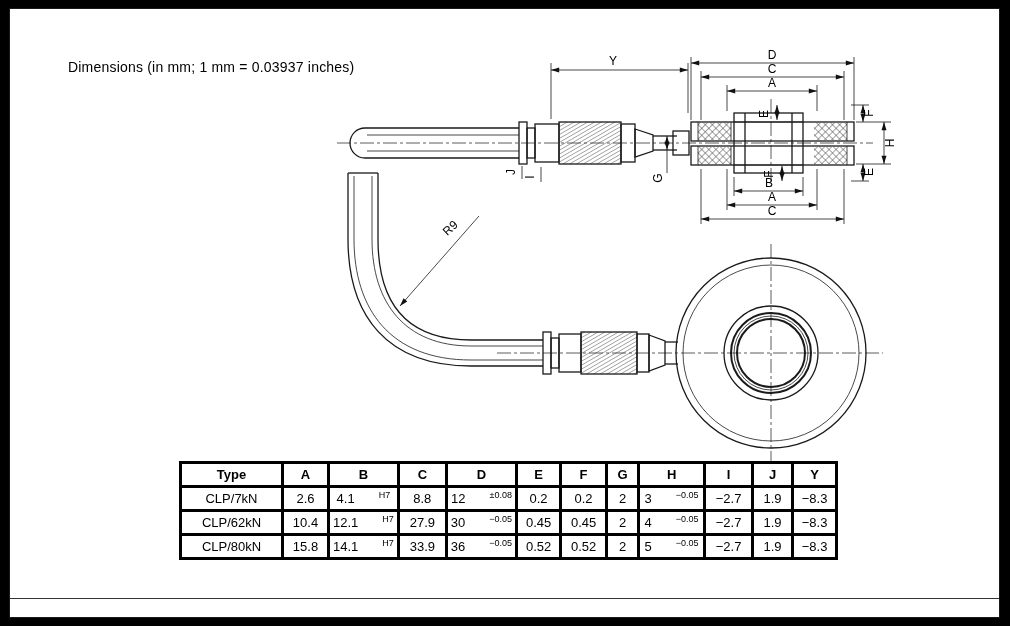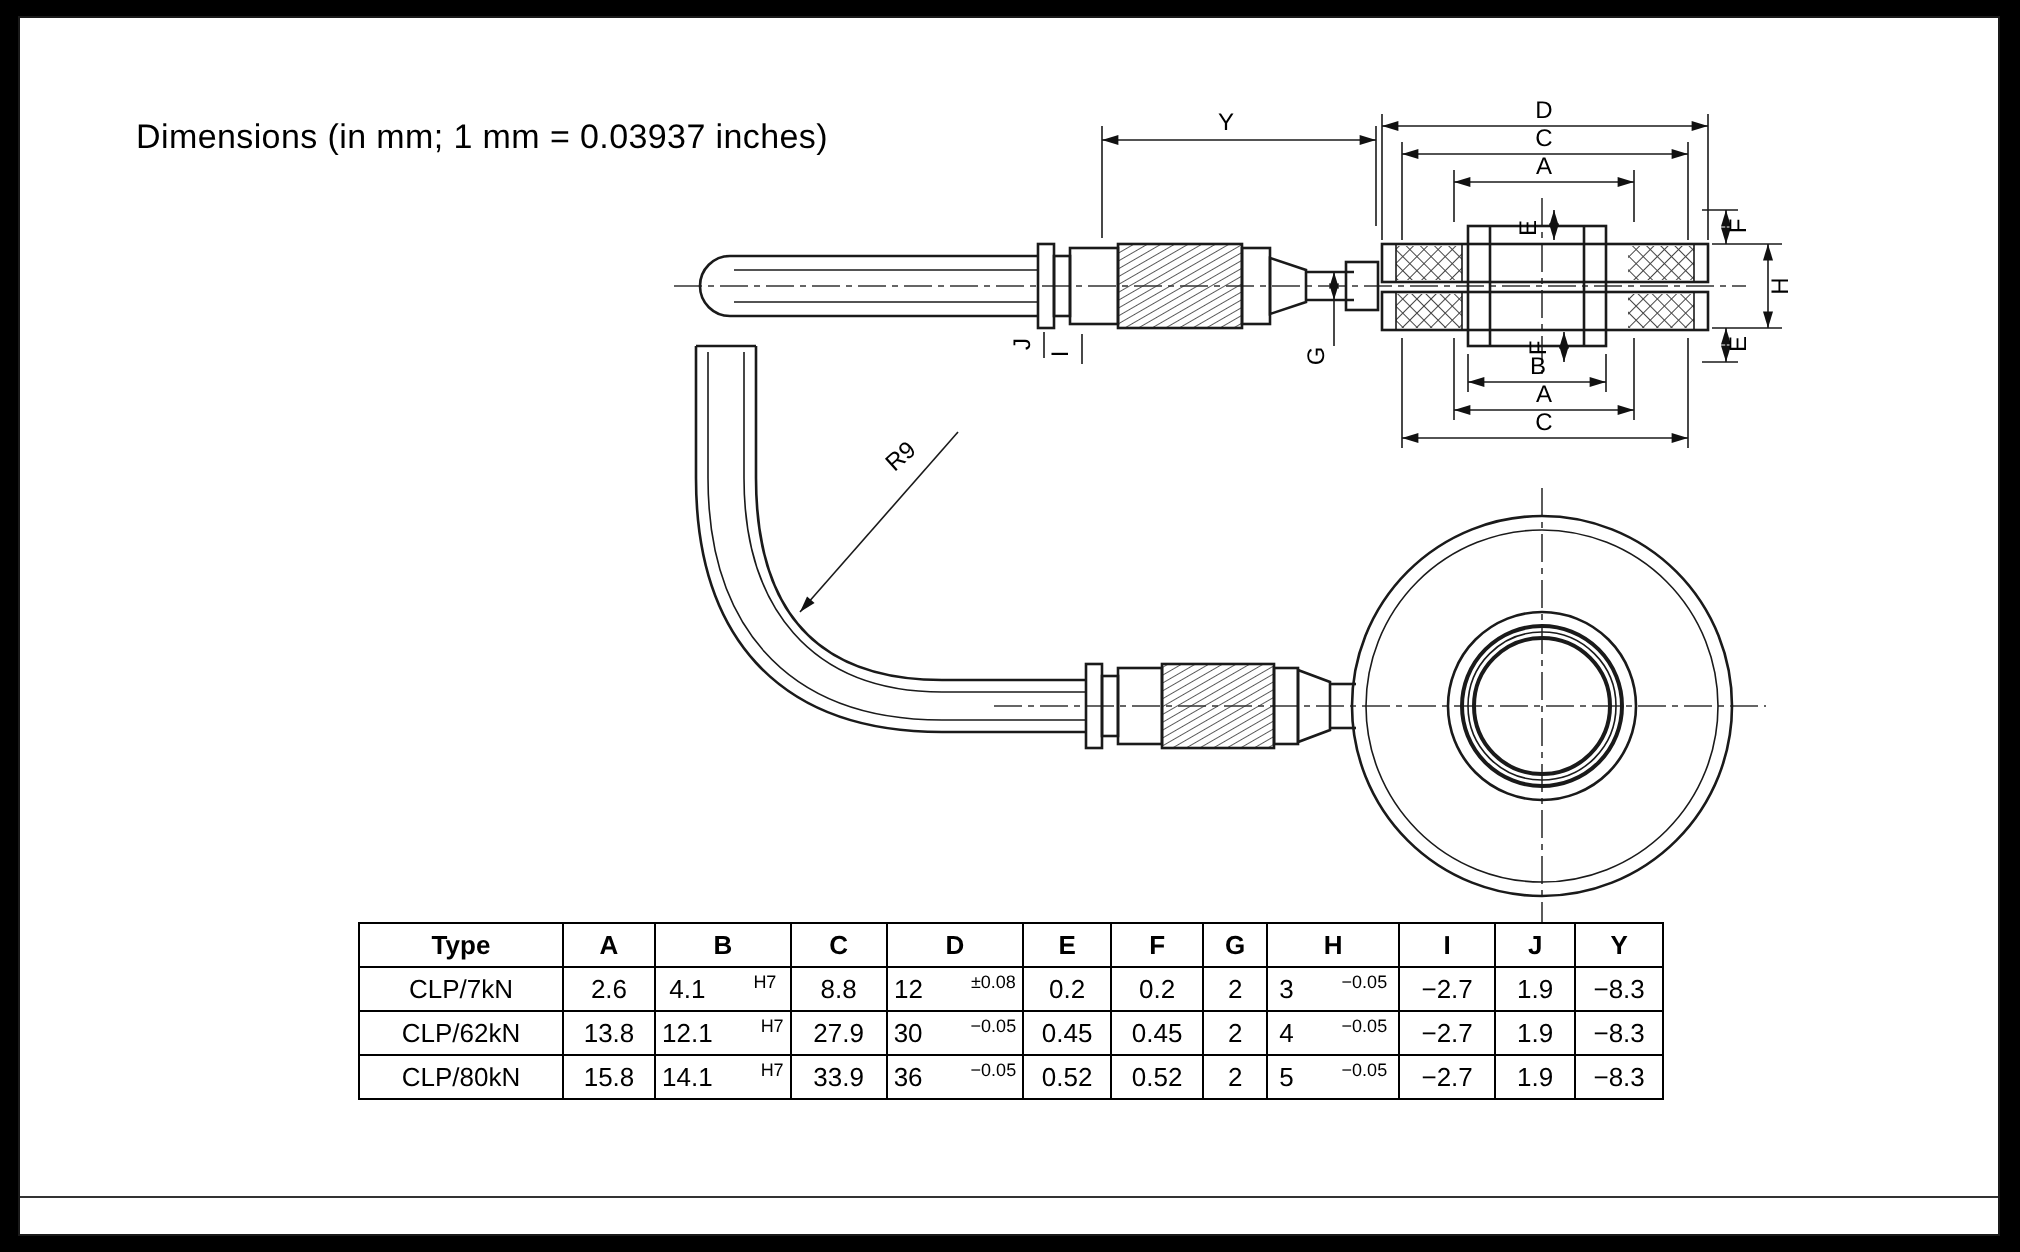--- a/index.html
+++ b/index.html
@@ -5,38 +5,38 @@
   html,body{margin:0;padding:0;}
   body{
     width:1010px;height:626px;position:relative;background:#000;
     font-family:"Liberation Sans",sans-serif;overflow:hidden;
   }
   .page{
     position:absolute;left:9px;top:8px;width:991px;height:610px;
     background:#fff;border:1px solid #1a1a1a;box-sizing:border-box;
   }
   .title{
-    position:absolute;left:58px;top:50px;font-size:17px;color:#000;
+    position:absolute;left:58px;top:50px;font-size:14px;color:#000;
     letter-spacing:0.2px;
   }
   .footer-rule{
     position:absolute;left:0;right:0;top:589px;border-top:1px solid #333;height:0;
   }
   svg.drawing{position:absolute;left:0;top:0;}
   .ol{fill:none;stroke:#1a1a1a;stroke-width:1.3;}
   .thin{fill:none;stroke:#1a1a1a;stroke-width:0.8;}
   .dim{fill:none;stroke:#1a1a1a;stroke-width:0.8;}
   .cl{fill:none;stroke:#333;stroke-width:0.8;stroke-dasharray:14 3 3 3;}
   text.lbl{font-size:12px;fill:#000;}
   table.dims{
     position:absolute;left:169px;top:452px;border-collapse:collapse;
     font-size:13px;color:#000;background:#fff;table-layout:fixed;
   }
   table.dims th,table.dims td{
-    border:1px solid #000000;text-align:center;padding:1px 3px;height:19px;
+    border:3px solid #000000;text-align:center;padding:1px 3px;height:19px;
     overflow:hidden;white-space:nowrap;
   }
   table.dims th{font-weight:bold;}
   table.dims sup{font-size:9px;vertical-align:super;line-height:0;margin-left:24px;}
 </style>
 </head>
 <body>
 
 <div class="page">
 
@@ -234,21 +234,21 @@
           <td>0.2</td>
           <td>0.2</td>
           <td>2</td>
           <td>3<sup>−0.05</sup></td>
           <td>−2.7</td>
           <td>1.9</td>
           <td>−8.3</td>
         </tr>
         <tr>
           <td>CLP/62kN</td>
-          <td>13.8</td>
+          <td>10.4</td>
           <td>12.1<sup>H7</sup></td>
           <td>27.9</td>
           <td>30<sup>−0.05</sup></td>
           <td>0.45</td>
           <td>0.45</td>
           <td>2</td>
           <td>4<sup>−0.05</sup></td>
           <td>−2.7</td>
           <td>1.9</td>
           <td>−8.3</td>

